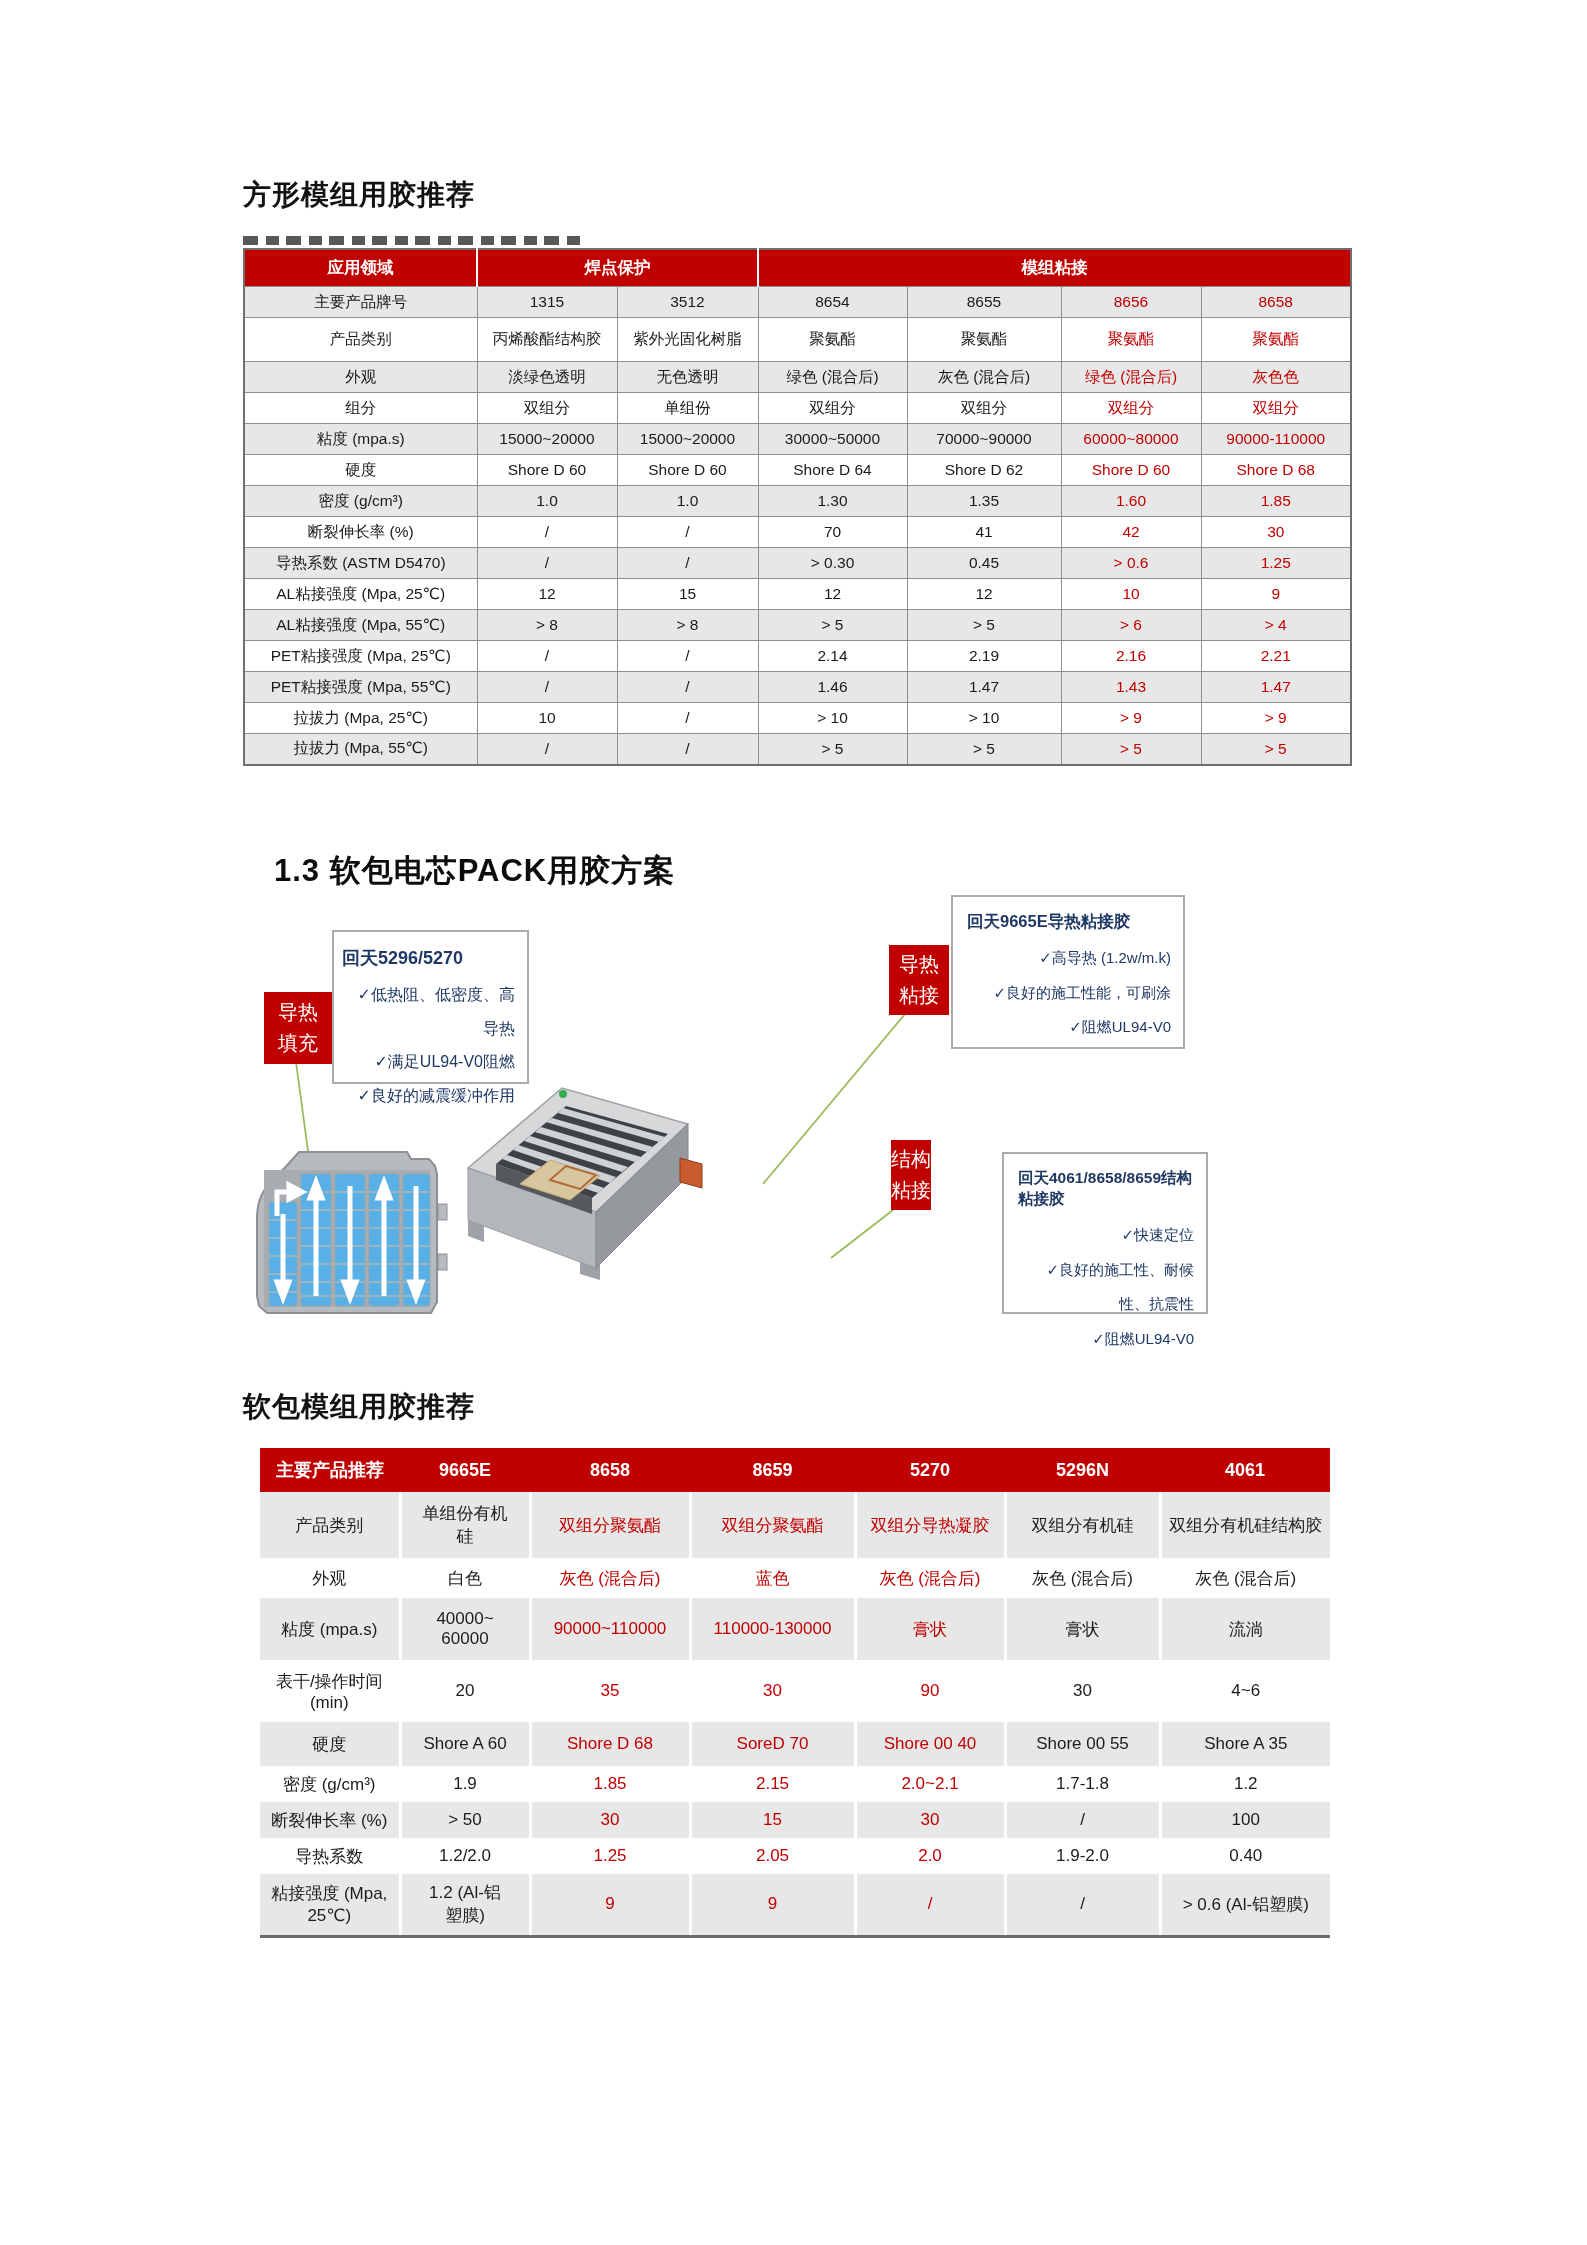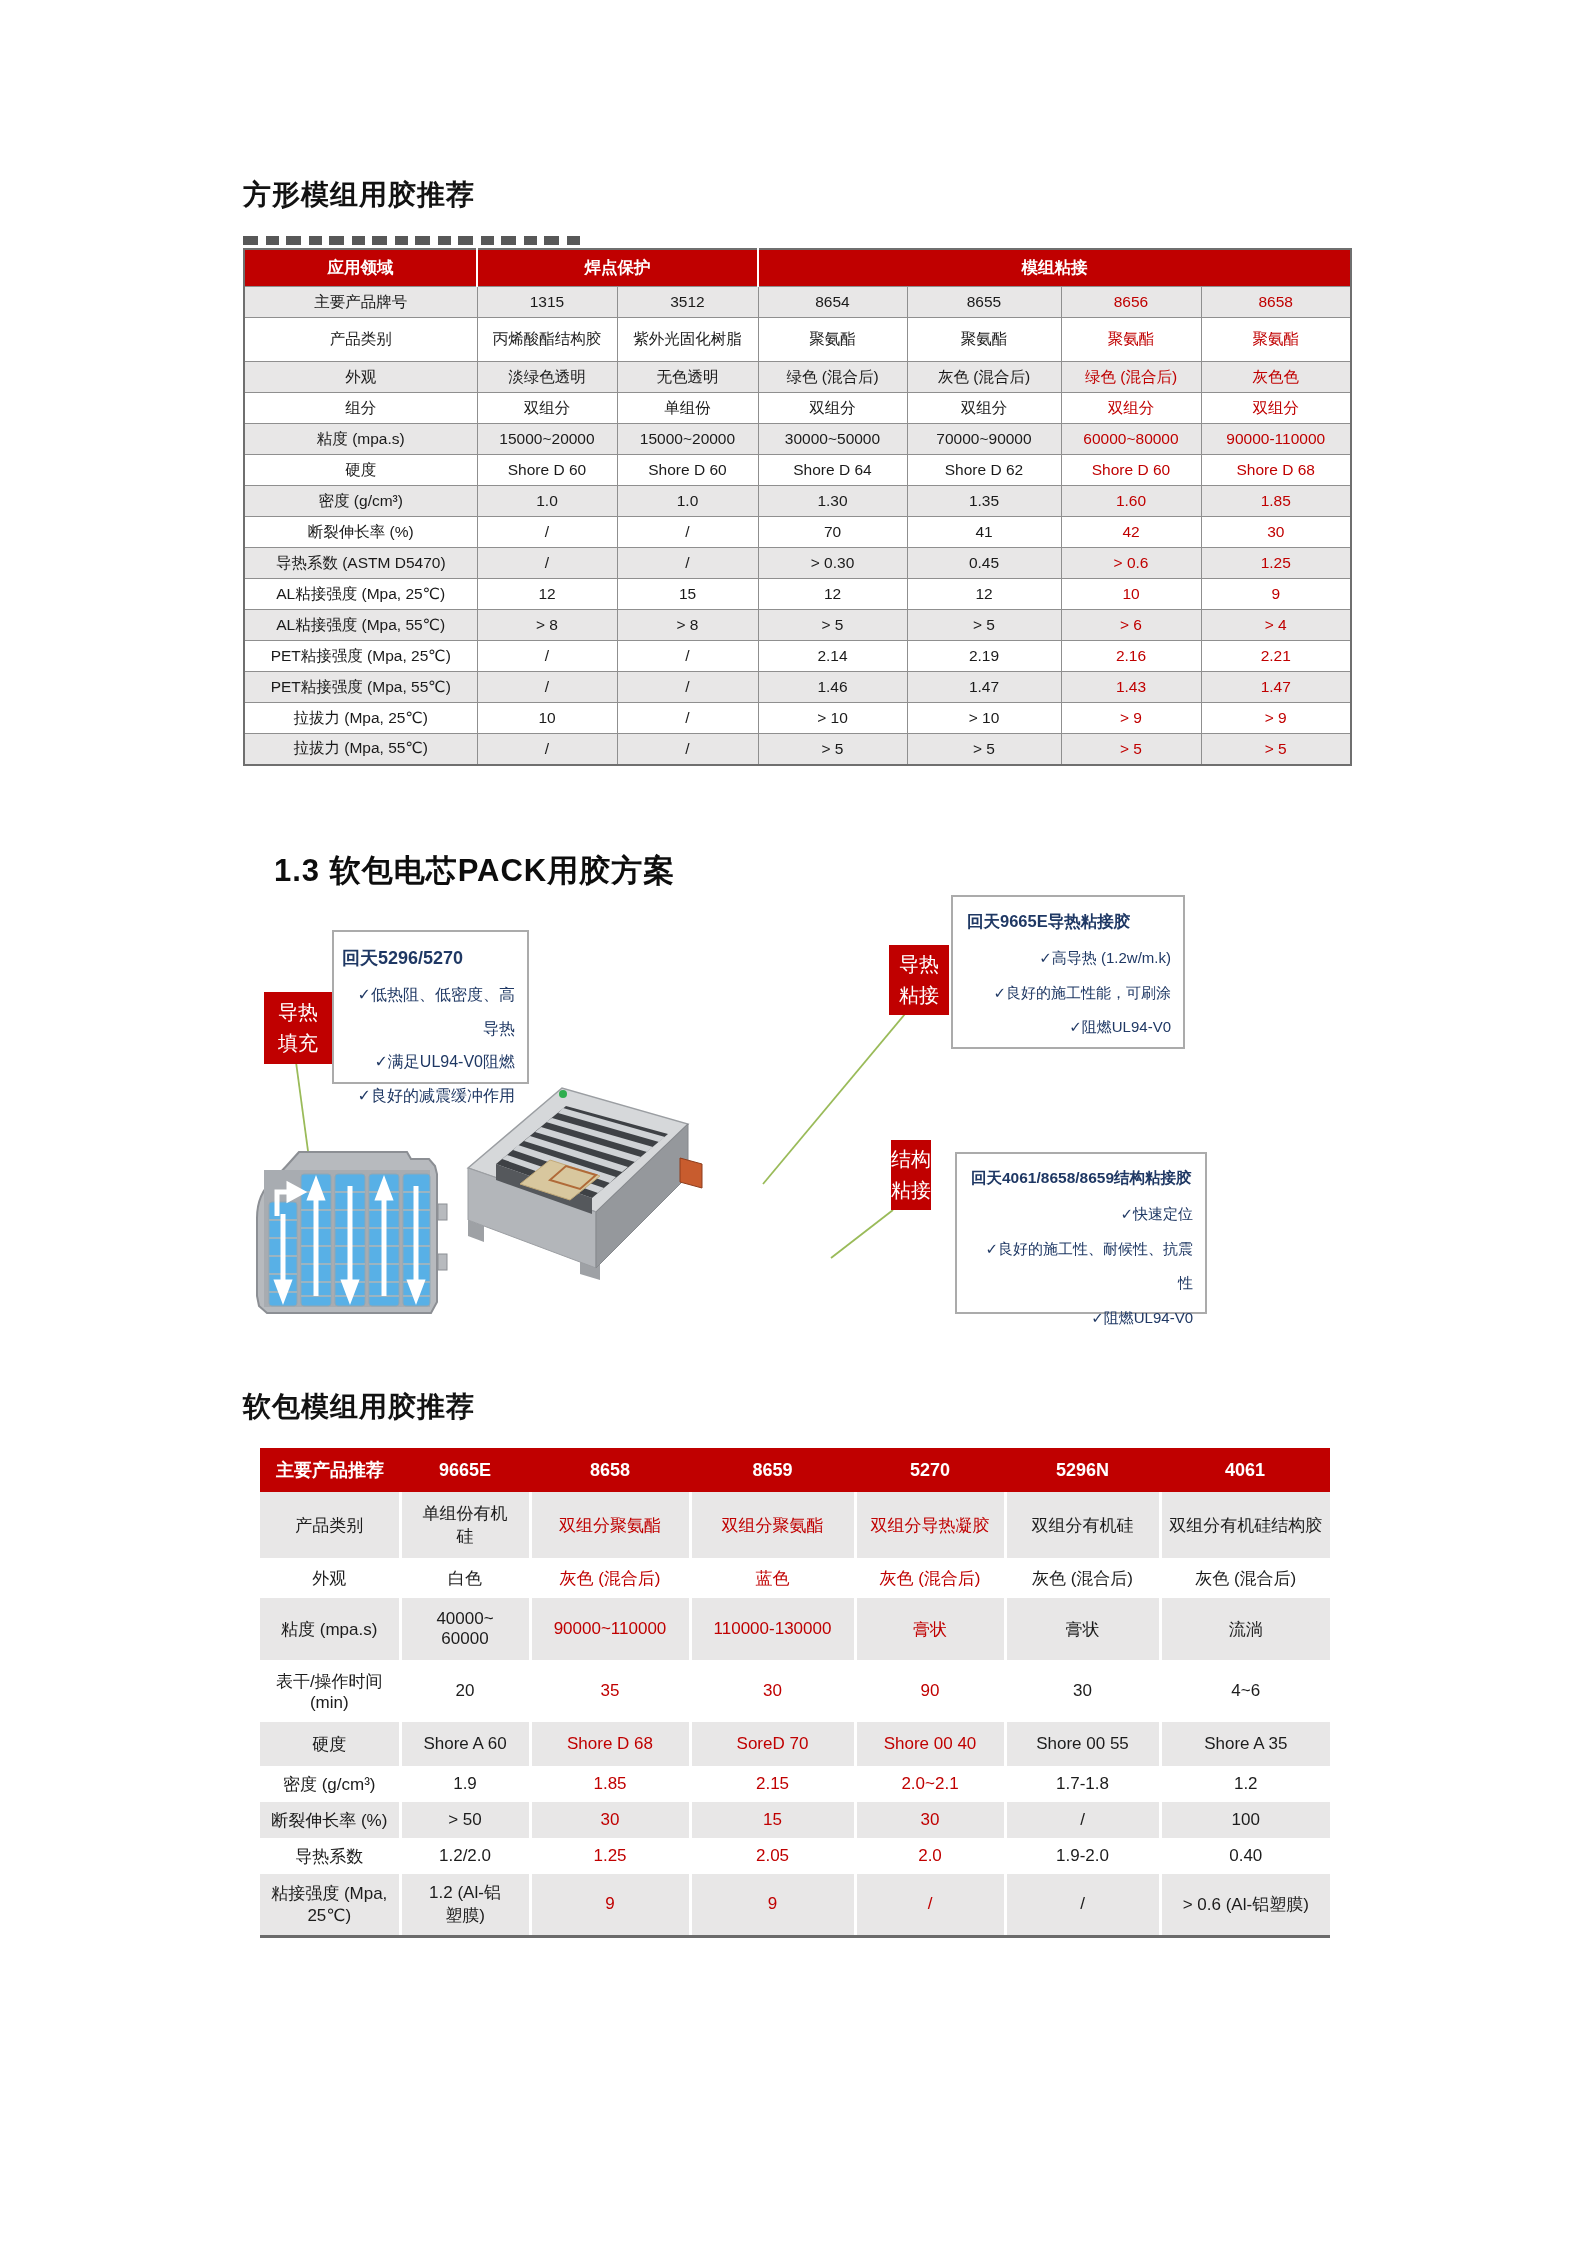--- a/index.html
+++ b/index.html
@@ -295,21 +295,21 @@
       </ul>
   </div>
   <div class="callout small" id="callout-9665e" style="left:951px;top:895px;width:234px;height:154px;">
     <div class="ct">回天9665E导热粘接胶</div>
     <ul>
         <li>✓高导热 (1.2w/m.k)</li>
         <li>✓良好的施工性能，可刷涂</li>
         <li>✓阻燃UL94-V0</li>
       </ul>
   </div>
-  <div class="callout small" id="callout-4061" style="left:955px;top:1152px;width:252px;height:162px;">
+  <div class="callout small" id="callout-4061" style="left:1002px;top:1152px;width:206px;height:162px;">
     <div class="ct">回天4061/8658/8659结构粘接胶</div>
     <ul>
         <li>✓快速定位</li>
         <li>✓良好的施工性、耐候性、抗震性</li>
         <li>✓阻燃UL94-V0</li>
       </ul>
   </div>
 
   <div class="abs doc-title" style="left:243px;top:1388px;">软包模组用胶推荐</div>
 

